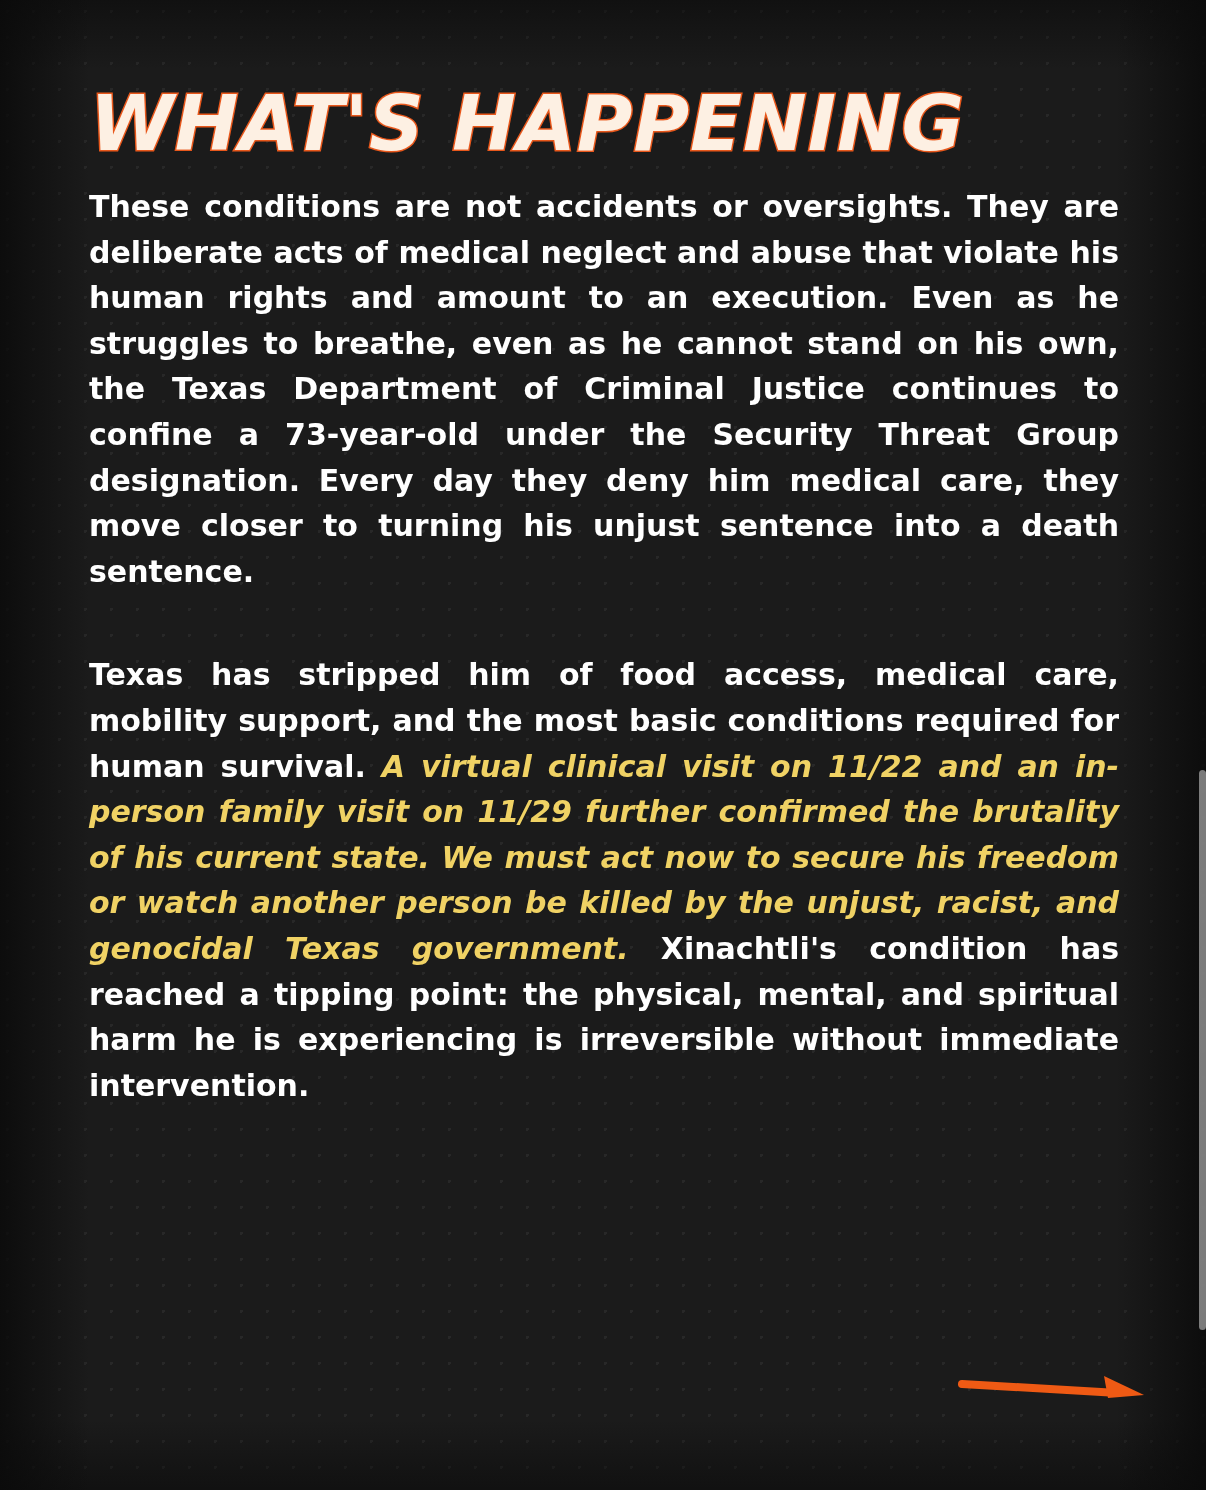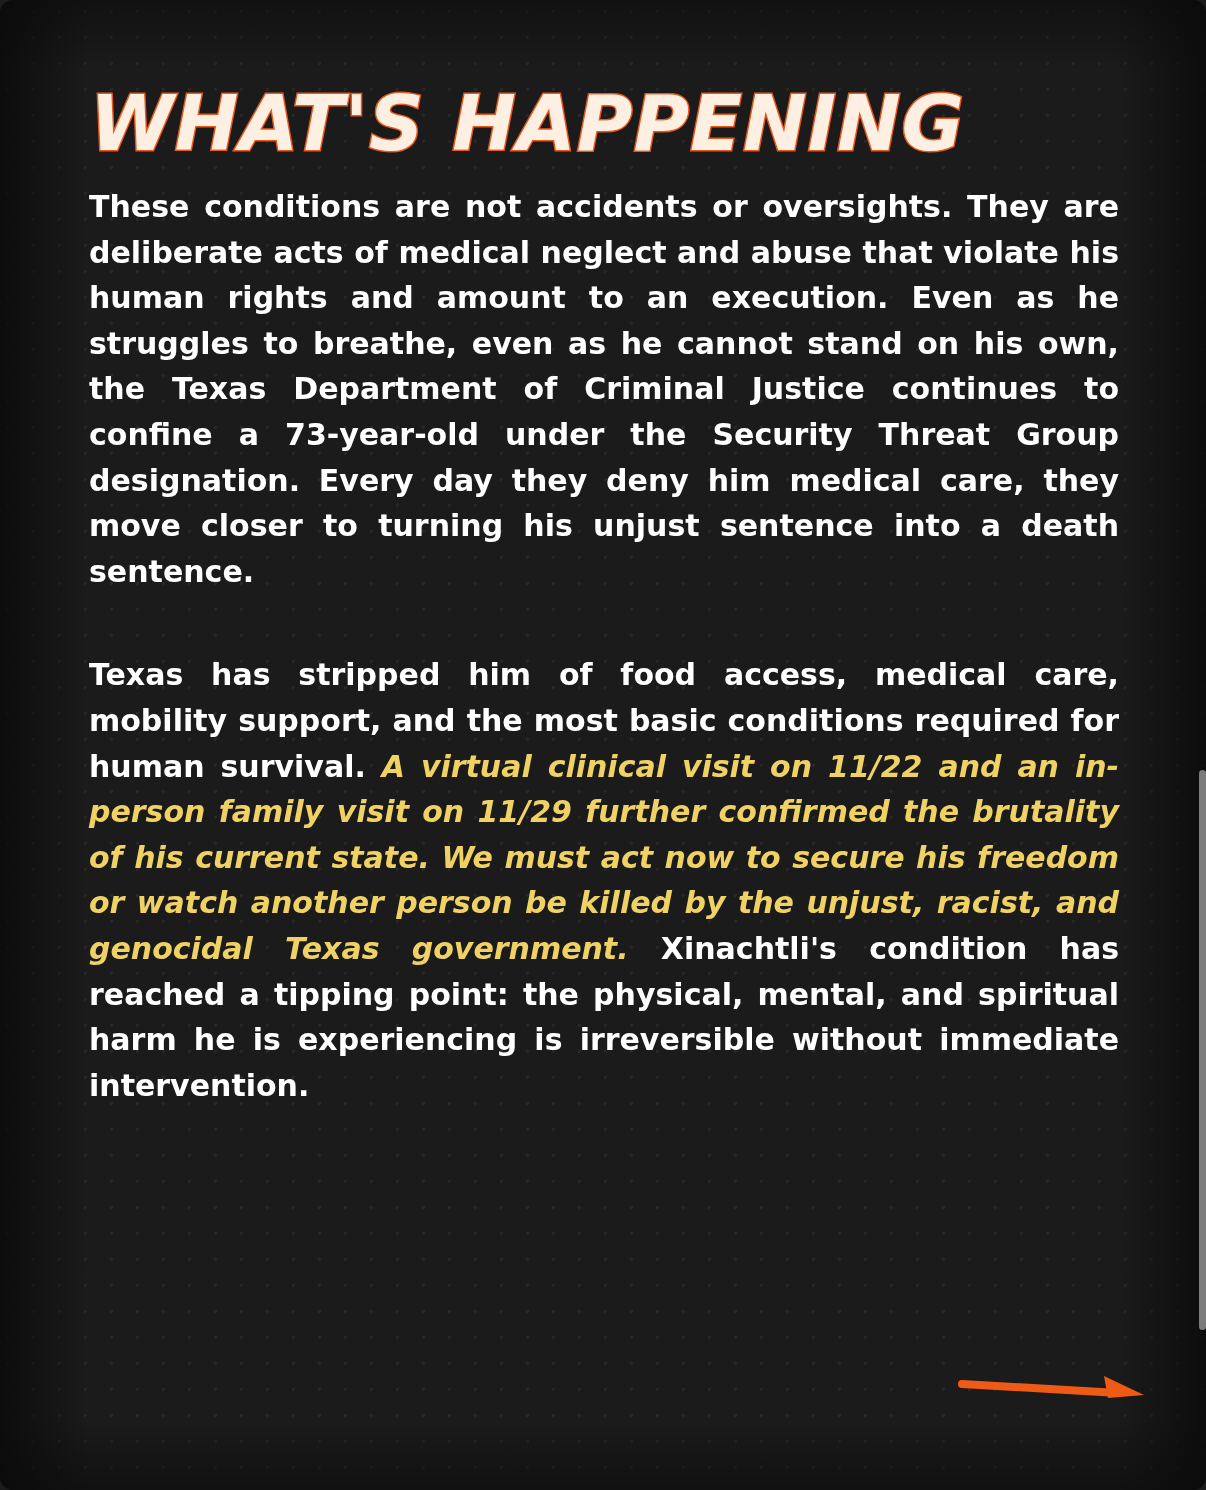--- a/index.html
+++ b/index.html
@@ -17,21 +17,20 @@
     position: relative;
     width: 1206px;
     height: 1490px;
     box-sizing: border-box;
     background-color: #1b1b1b;
     background-image:
       radial-gradient(circle at 1px 1px, rgba(255,255,255,0.055) 1.6px, rgba(0,0,0,0) 1.9px);
     background-size: 26px 26px;
     background-position: 6px 10px;
     overflow: hidden;
-    border-radius: 13px;
   }
   .vignette {
     position: absolute;
     inset: 0;
     background:
       linear-gradient(to right, rgba(10,10,10,0.85) 0px, rgba(10,10,10,0.0) 90px),
       linear-gradient(to left, rgba(10,10,10,0.85) 0px, rgba(10,10,10,0.0) 90px),
       linear-gradient(to bottom, rgba(10,10,10,0.6) 0px, rgba(10,10,10,0.0) 70px),
       linear-gradient(to top, rgba(10,10,10,0.6) 0px, rgba(10,10,10,0.0) 70px);
     pointer-events: none;

